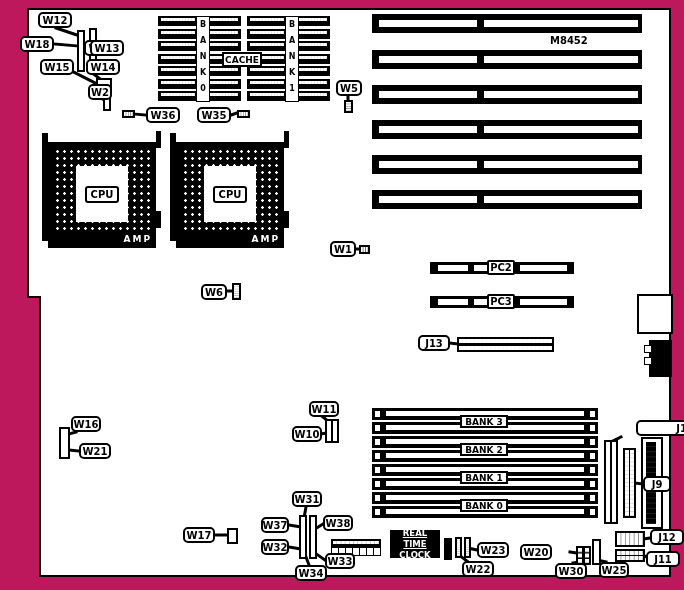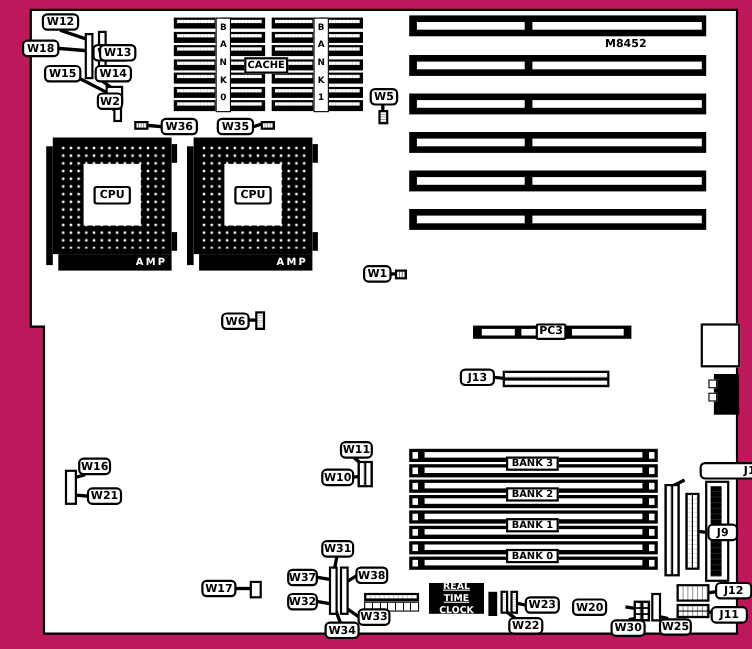--- a/index.html
+++ b/index.html
@@ -28,21 +28,21 @@
   .chip::before{content:"";position:absolute;left:3px;right:3px;top:2px;height:3px;
       background-image:linear-gradient(#fff,#fff);background-size:3px 3px;background-repeat:space;}
   .cacheg{position:absolute;display:grid;grid-template-columns:40px 40px;grid-auto-rows:10px;
       gap:2.5px 3px;z-index:10;}
   .bankstrip{position:absolute;z-index:15;background:#fff;border:1px solid #000;
       font:bold 8px "DejaVu Sans",sans-serif;line-height:16px;text-align:center;
       white-space:pre-line;color:#000;}
   .cachebox{position:absolute;z-index:16;background:#fff;border:2px solid #000;
       font:bold 9px "DejaVu Sans",sans-serif;display:flex;align-items:center;justify-content:center;}
   
-  .pga{position:absolute;background:#000;z-index:10;}
+  .pga{position:absolute;background:#000;z-index:10;margin-top:17px;}
   .pga::before{content:"";position:absolute;inset:5px;
       background-image:radial-gradient(#fff 1.1px,transparent 1.5px);
       background-size:7px 7px;background-position:1px 1px;}
   .pgac{position:absolute;left:28px;top:24px;width:52px;height:56px;background:#fff;
       display:flex;align-items:center;justify-content:center;}
   .cpubox{border:2px solid #000;border-radius:3px;background:#fff;padding:1px 4px;
       font:bold 10px "DejaVu Sans",sans-serif;}
   .ampbar{position:absolute;background:#000;z-index:12;display:flex;align-items:center;
       justify-content:flex-end;color:#fff;font:bold 9px "DejaVu Sans",sans-serif;
       letter-spacing:2px;padding-right:4px;}
@@ -239,20 +239,26 @@
     </div>
   <div class="isa" style="top:190px;">
       <i class="a"></i>
       <i class="b"></i>
     </div>
   <div class="m8452" style="left:534px;top:35px;">M8452</div>
 
   <div class="co" style="left:336px;top:80px;width:26px;">W5</div>
   <div class="vs" style="left:344px;top:100px;width:9px;height:13px;"></div>
 
+  <div class="pc" style="top:262px;">
+    <i class="s1"></i>
+      <i class="s2"></i>
+      <i class="s3"></i>
+    <div class="pclab">PC2</div>
+  </div>
   <div class="pc" style="top:296px;">
     <i class="s1"></i>
       <i class="s2"></i>
       <i class="s3"></i>
     <div class="pclab">PC3</div>
   </div>
 
   <div class="co" style="left:330px;top:241px;width:26px;">W1</div>
   <div class="hs" style="left:359px;top:245px;width:11px;height:9px;"></div>
   <div class="co" style="left:201px;top:284px;width:26px;">W6</div>

